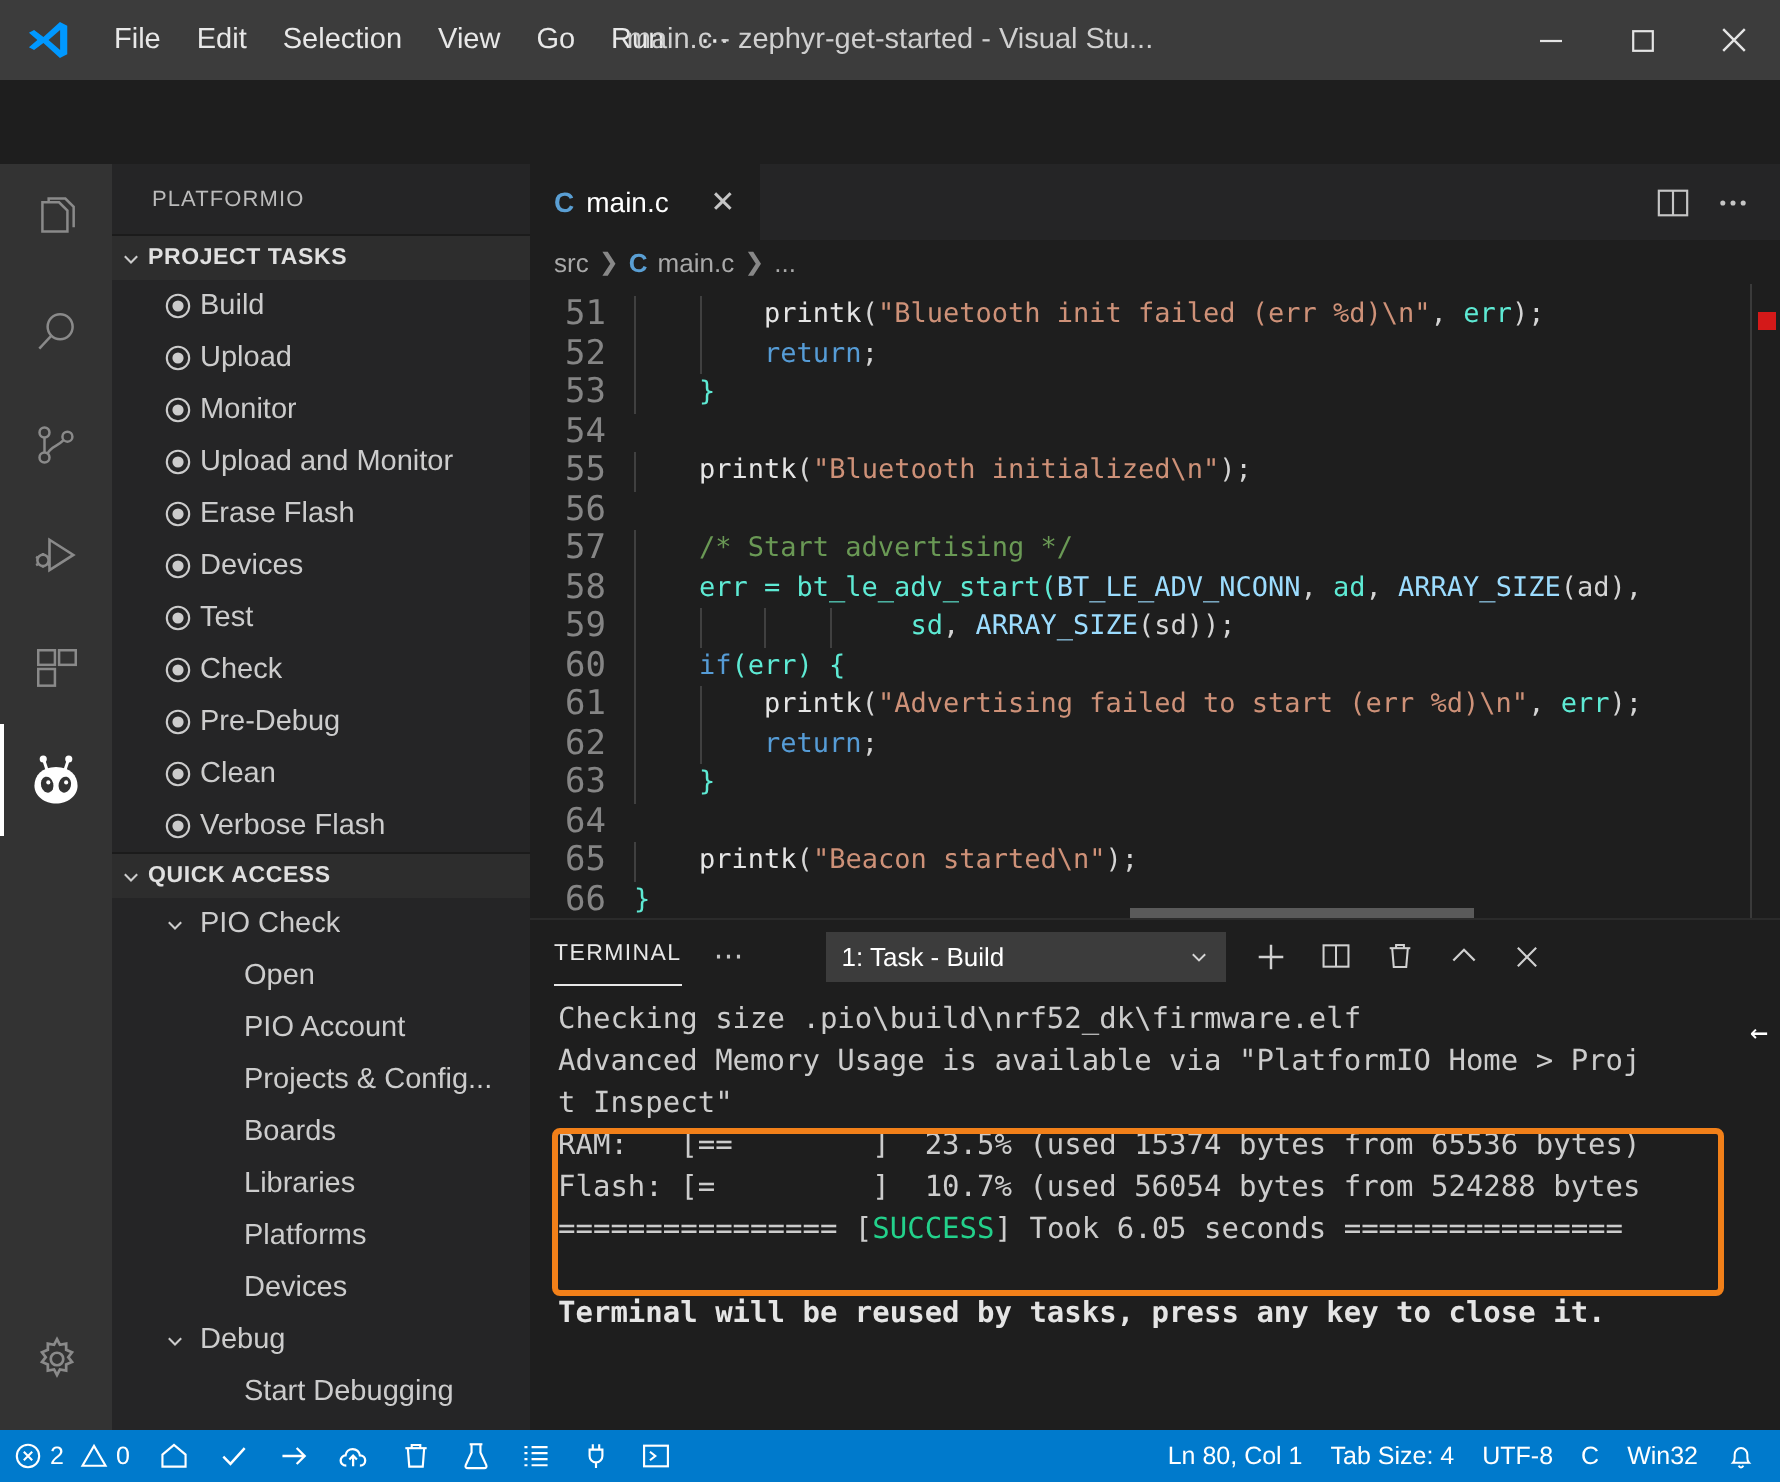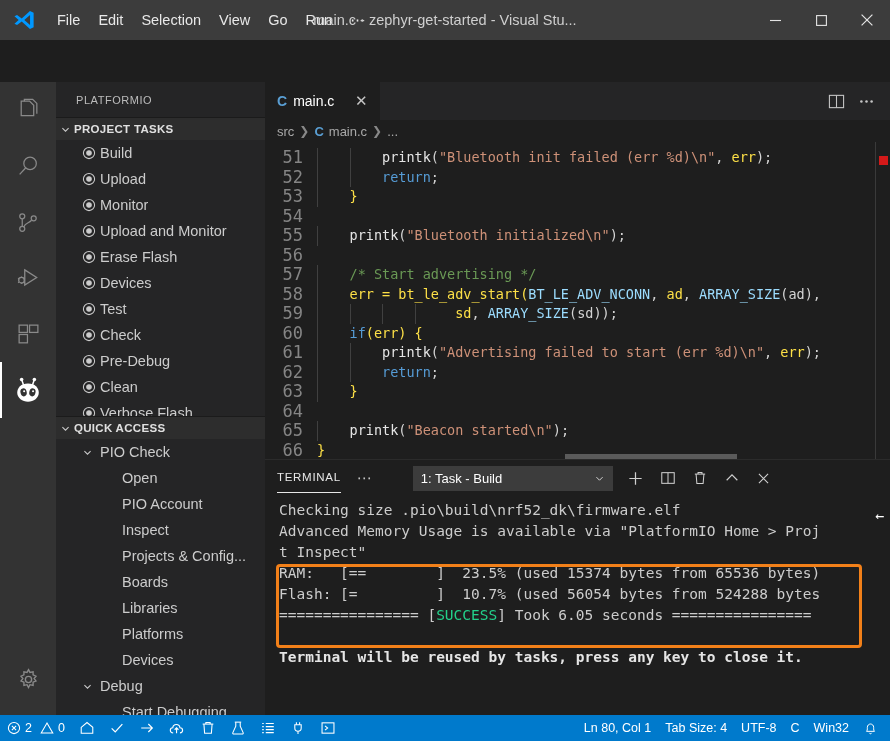--- a/index.html
+++ b/index.html
@@ -107,21 +107,21 @@
     font-family:"DejaVu Sans Mono", monospace;font-size:13.5px;line-height:19.5px;
     padding-top:6px;white-space:pre;
   }
   .codeline{height:19.5px;position:relative;}
   
   .t-str{color:#ce9178;}
   .t-kw{color:#569cd6;}
   .t-cmt{color:#6a9955;}
   .t-fn{color:#e5e5e5;}
   .t-id{color:#9cdcfe;}
-  .t-plain{color:#fde047;}
+  .t-plain{color:#5eead4;}
   .t-punc{color:#d4d4d4;}
   .indent-guide{
     display:inline-block;border-left:1px solid #404040;width:0;height:19.5px;
     vertical-align:bottom;margin-right:-1px;
   }
 
   .overview-ruler{
     position:absolute;right:0;top:0;bottom:0;width:14px;background:#1e1e1e;
   }
   .ruler-mark{position:absolute;right:2px;width:9px;height:9px;background:#d41919;}
@@ -420,23 +420,20 @@
                 <path d="M3.5 6 L8 10.5 L12.5 6"></path>
               </svg>
           </span>
           <span class="lbl">PIO Check</span>
         </div>
         <div class="sb-row lvl3">
             <span class="lbl">Open</span>
           </div>
         <div class="sb-row lvl3">
             <span class="lbl">PIO Account</span>
-          </div>
-        <div class="sb-row lvl3">
-            <span class="lbl">Inspect</span>
           </div>
         <div class="sb-row lvl3">
             <span class="lbl">Projects &amp; Config...</span>
           </div>
         <div class="sb-row lvl3">
             <span class="lbl">Boards</span>
           </div>
         <div class="sb-row lvl3">
             <span class="lbl">Libraries</span>
           </div>

